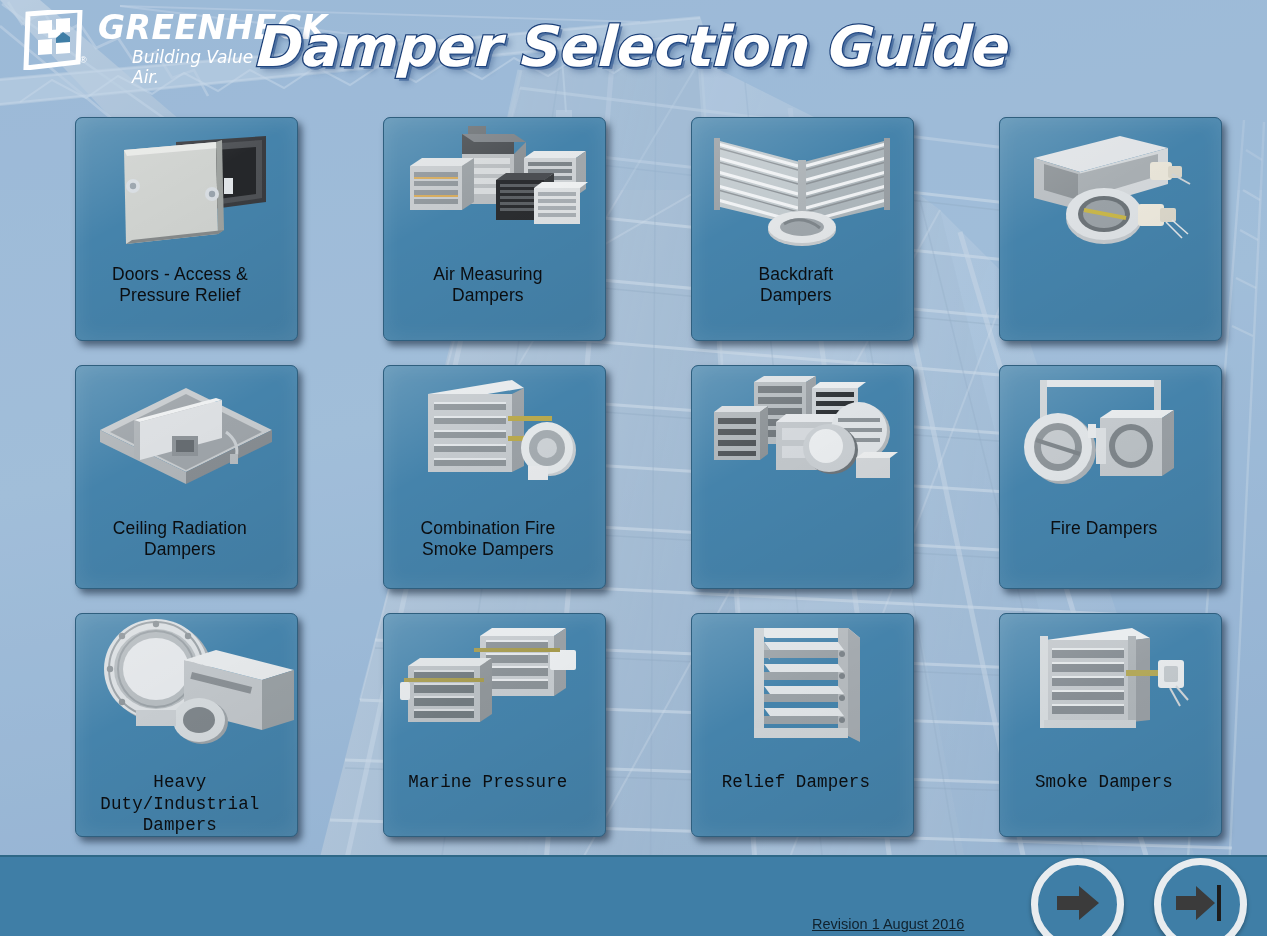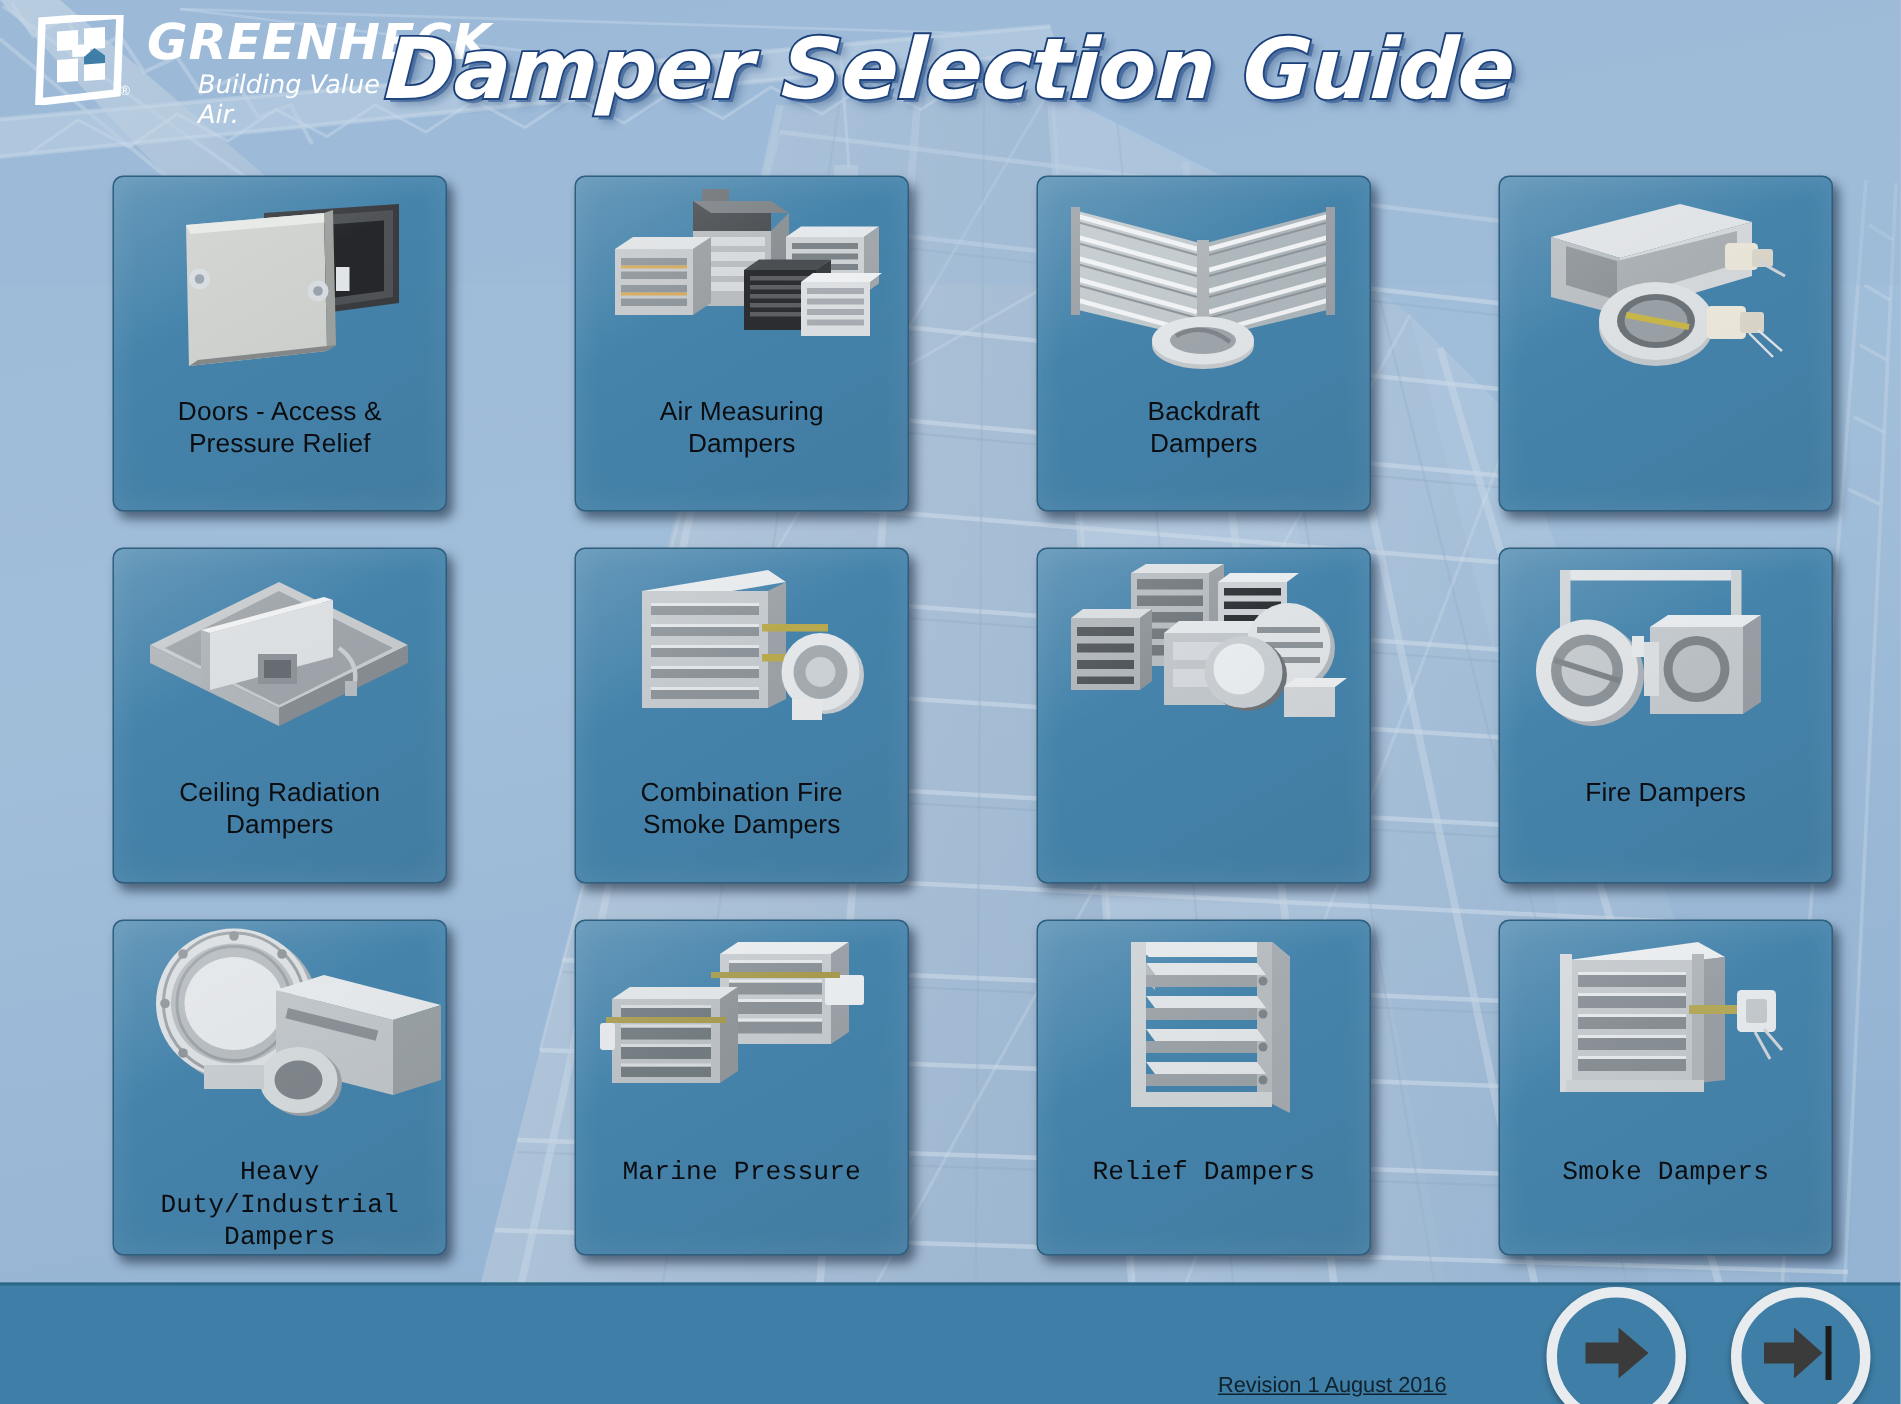--- a/index.html
+++ b/index.html
@@ -67,21 +67,21 @@
     align-self: center;
     background: #4583ab;
     border-radius: 7px;
     border: 1px solid #2f5f7e;
     box-shadow: 4px 5px 7px rgba(10,25,45,.55),
                 inset 0 0 22px rgba(255,255,255,.10);
     cursor: pointer;
     overflow: hidden;
     display: flex;
     flex-direction: column;
-    align-items: center;
+    align-items: flex-start;
     justify-content: flex-start;
   }
   .tile::after{
     content:"";
     position:absolute; inset:0;
     border-radius:6px;
     background:linear-gradient(150deg, rgba(255,255,255,.18), rgba(255,255,255,0) 38%, rgba(0,0,0,.06));
     pointer-events:none;
   }
   .tile-art {

